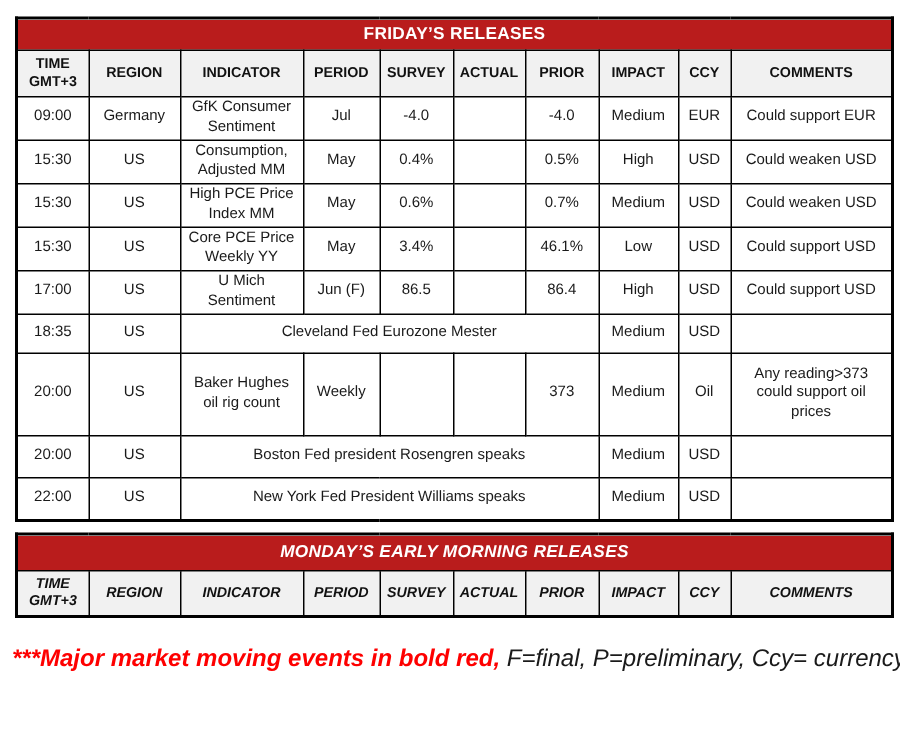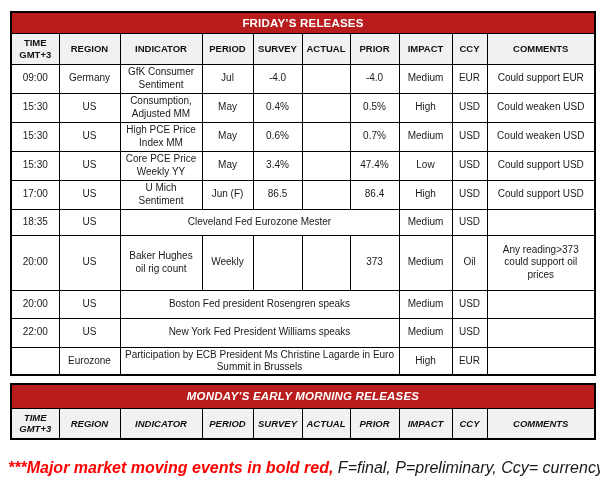--- a/index.html
+++ b/index.html
@@ -140,21 +140,21 @@
       <td class="cell">Could weaken USD</td>
     </tr>
 
     <tr style="height:29px">
       <td class="cell">15:30</td>
       <td class="cell">US</td>
       <td class="cell">Core PCE Price Weekly YY</td>
       <td class="cell">May</td>
       <td class="cell">3.4%</td>
       <td class="cell"></td>
-      <td class="cell">47.4%</td>
+      <td class="cell">46.1%</td>
       <td class="cell">Low</td>
       <td class="cell">USD</td>
       <td class="cell">Could support USD</td>
     </tr>
 
     <tr style="height:29px">
       <td class="cell">17:00</td>
       <td class="cell">US</td>
       <td class="cell">U Mich Sentiment</td>
       <td class="cell">Jun (F)</td>
@@ -199,28 +199,20 @@
 
     <tr style="height:29px">
       <td class="cell">22:00</td>
       <td class="cell">US</td>
       <td class="cell" colspan="5">New York Fed President Williams speaks</td>
       <td class="cell">Medium</td>
       <td class="cell">USD</td>
       <td class="cell"></td>
     </tr>
 
-    <tr style="height:28px">
-      <td class="cell"></td>
-      <td class="cell">Eurozone</td>
-      <td class="cell" colspan="5">Participation by ECB President Ms Christine Lagarde in Euro Summit in Brussels</td>
-      <td class="cell">High</td>
-      <td class="cell">EUR</td>
-      <td class="cell"></td>
-    </tr>
   </tbody>
     </table>
 
   <table class="cal t2">
     <colgroup>
       <col style="width:48px">
         <col style="width:61px">
         <col style="width:82px">
       <col style="width:51px">
         <col style="width:49px">

